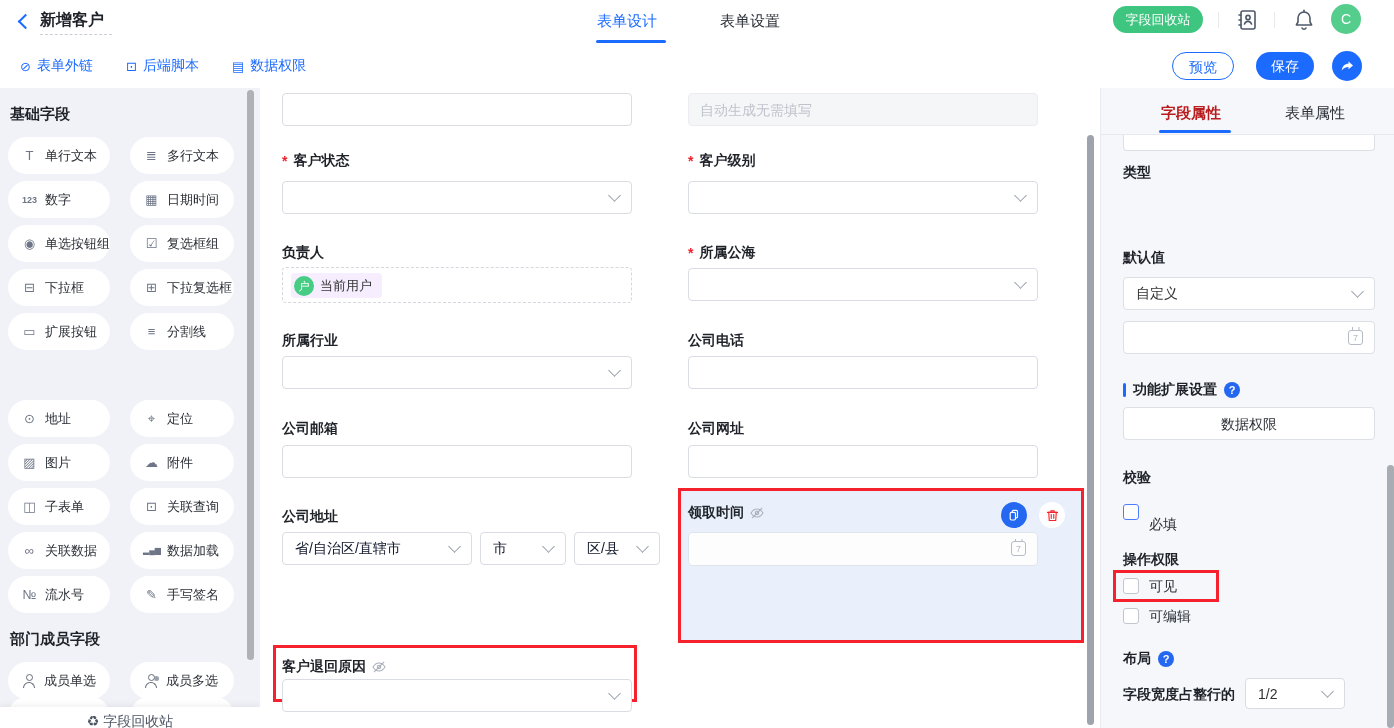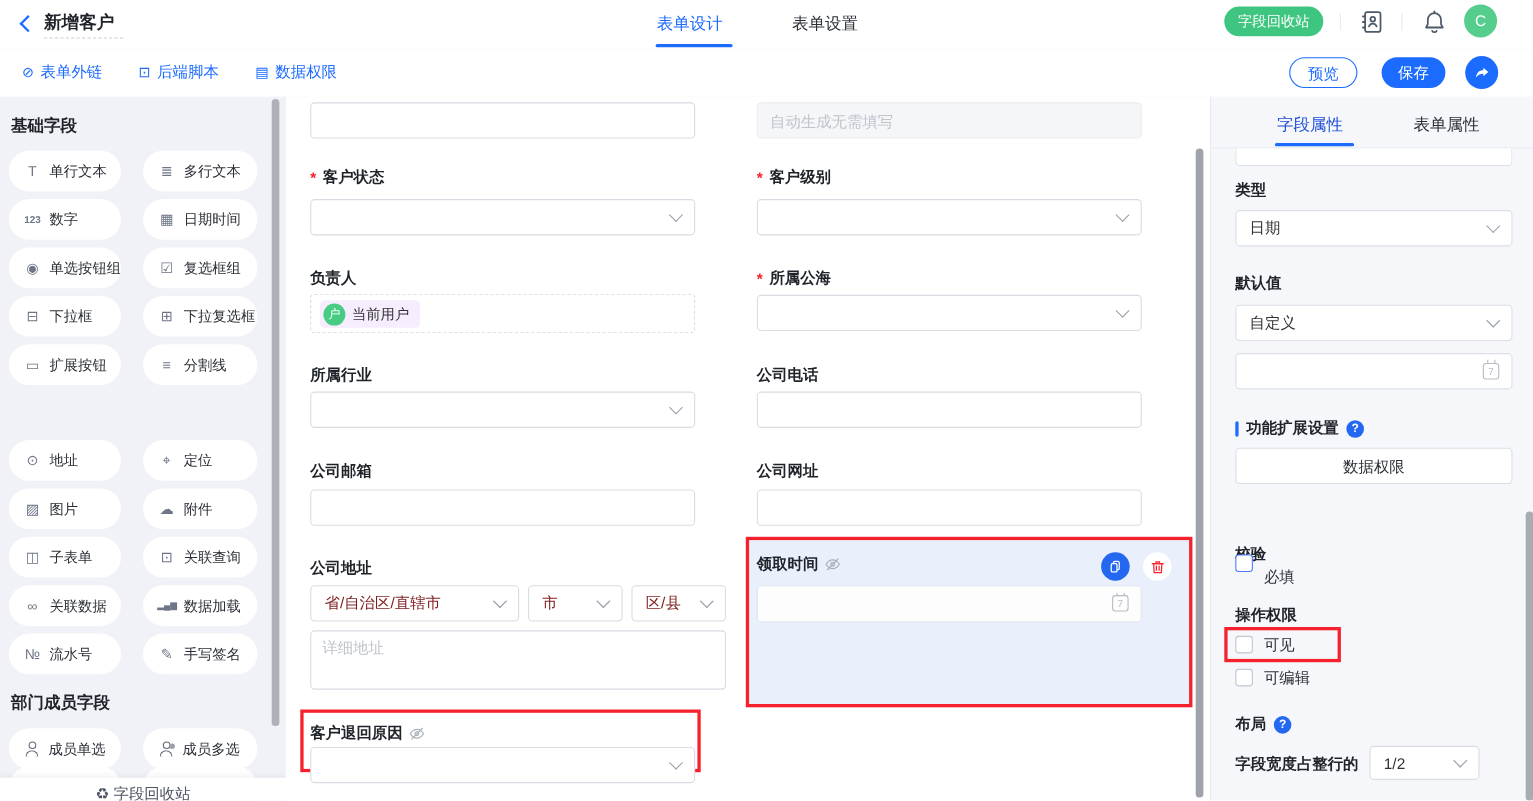--- a/index.html
+++ b/index.html
@@ -42,36 +42,36 @@
   
   .canvas{position:absolute;left:260px;top:88px;width:840px;height:640px;background:#fff;}
   .lbl{position:absolute;font-size:14px;font-weight:700;color:#1f2329;white-space:nowrap;display:flex;align-items:center;gap:5px;}
   .req{color:#f5222d;margin-right:1px;font-weight:700;}
   .inp{position:absolute;background:#fff;border:1px solid #d9dce3;border-radius:4px;font-size:14px;color:#333;padding:0 11px;box-sizing:border-box;outline:none;font-family:inherit;}
   .inp::placeholder,.ta::placeholder{color:#bfc3cc;}
   .inp-dis{background:#f5f6f8;border-color:#ececf0;}
   .ta{position:absolute;background:#fff;border:1px solid #d9dce3;border-radius:4px;font-size:14px;color:#333;padding:7px 10px;box-sizing:border-box;outline:none;resize:none;font-family:inherit;}
   .sel{position:absolute;background:#fff;border:1px solid #d9dce3;border-radius:4px;box-sizing:border-box;cursor:pointer;}
   .sel .val{position:absolute;left:12px;top:50%;transform:translateY(-50%);font-size:14px;color:#333;white-space:nowrap;}
-  .sel .ph2{color:#7f1d1d;}
+  .sel .ph2{color:#0f172a;}
   .chev{position:absolute;right:12px;top:50%;margin-top:-7px;width:8px;height:8px;border-right:1.5px solid #9aa0ab;border-bottom:1.5px solid #9aa0ab;transform:rotate(45deg);}
   .dashed-box{position:absolute;background:#fff;border:1px dashed #d4d8de;border-radius:4px;box-sizing:border-box;}
   .owner-tag{position:absolute;left:8px;top:5px;height:25px;background:#f6edfe;border-radius:4px;display:flex;align-items:center;gap:6px;padding:0 10px 0 3px;cursor:pointer;}
   .owner-ava{width:20px;height:20px;border-radius:50%;background:#47cd83;color:#fff;font-size:11px;line-height:20px;text-align:center;flex:none;}
   .owner-txt{font-size:13px;color:#333;}
   .sel-field{position:absolute;left:418px;top:400px;width:406px;height:155px;background:#e9f0fc;border:3px solid #f5222d;box-sizing:border-box;}
   .ret-field{position:absolute;left:13px;top:557px;width:364px;height:57px;border:3px solid #f5222d;box-sizing:border-box;}
   .round-ic{position:absolute;width:26px;height:26px;border-radius:50%;display:flex;align-items:center;justify-content:center;cursor:pointer;}
   .cal{position:absolute;right:11px;top:50%;margin-top:-8px;width:15px;height:15px;border:1.2px solid #b6bbc5;border-radius:3px;color:#b6bbc5;font-size:9px;text-align:center;line-height:14px;box-sizing:border-box;}
   .cal::before{content:"";position:absolute;top:-3.5px;left:2.5px;width:1.6px;height:3.6px;background:#b6bbc5;box-shadow:6.5px 0 0 #b6bbc5;}
   .cv-scroll{position:absolute;left:827px;top:47px;width:7px;height:590px;background:#9fa3ab;border-radius:4px;}
   
   .panel{position:absolute;left:1100px;top:88px;width:294px;height:640px;background:#f5f7fb;border-left:1px solid #e9ebf0;box-sizing:border-box;}
   .ptab{position:absolute;top:16px;font-size:15px;color:#2b2f36;cursor:pointer;white-space:nowrap;}
-  .ptab-active{color:#1d4ed8;font-weight:400;}
+  .ptab-active{color:#b91c1c;font-weight:700;}
   .ptab-underline{position:absolute;left:58px;top:42px;width:72px;height:3px;background:#1c6bff;border-radius:2px;}
   .ptab-border{position:absolute;left:0;top:46px;width:294px;height:1px;background:#e7e9ee;}
   .plbl{position:absolute;font-size:14px;font-weight:700;color:#1f2329;white-space:nowrap;}
   .pinp{position:absolute;left:22px;width:252px;height:33px;background:#fff;border:1px solid #dcdfe4;border-radius:4px;box-sizing:border-box;}
   .cb{position:absolute;left:22px;width:16px;height:16px;border:1.5px solid #c2c6ce;border-radius:3px;background:#fff;box-sizing:border-box;cursor:pointer;}
   .cb-blue{border-color:#4c7dff;}
   .cb-lbl{position:absolute;left:48px;font-size:14px;color:#2b2f36;white-space:nowrap;}
   .q{display:inline-flex;width:16px;height:16px;border-radius:50%;background:#2468f2;color:#fff;font-size:11px;font-weight:700;align-items:center;justify-content:center;flex:none;}
   .sec-bar{width:3px;height:14px;background:#1c6bff;border-radius:2px;flex:none;}
   .flexrow{position:absolute;display:flex;align-items:center;gap:7px;}
@@ -311,21 +311,20 @@
       <span class="chev"></span>
     </div>
     <div class="sel" style="left:220px;top:444px;width:86px;height:33px;">
       <span class="val ph2">市</span>
       <span class="chev"></span>
     </div>
     <div class="sel" style="left:314px;top:444px;width:86px;height:33px;">
       <span class="val ph2">区/县</span>
       <span class="chev"></span>
     </div>
-    <textarea class="ta" style="left: 22px; top: 485px; width: 378px; height: 54px;" placeholder="详细地址"></textarea>
 
     <div class="sel-field">
       <div class="lbl" style="left:7px;top:13px;">
         <span>领取时间</span>
         <svg width="16" height="16" viewBox="0 0 16 16">
           <path d="M2 8c1.6-2.7 3.6-4 6-4s4.4 1.3 6 4c-1.6 2.7-3.6 4-6 4S3.6 10.7 2 8z" fill="none" stroke="#aab0bb" stroke-width="1.1"></path>
           <circle cx="8" cy="8" r="1.7" fill="none" stroke="#aab0bb" stroke-width="1.1"></circle>
           <line x1="3" y1="13.2" x2="13.2" y2="2.8" stroke="#aab0bb" stroke-width="1.1"></line>
         </svg>
       </div>
@@ -368,42 +367,38 @@
 
   <div class="panel">
     <div class="ptab ptab-active" style="left:60px;">字段属性</div>
     <div class="ptab" style="left:184px;">表单属性</div>
     <div class="ptab-underline"></div>
     <div class="ptab-border"></div>
 
     <div class="pinp" style="top:47px;height:16px;border-top:none;border-radius:0 0 4px 4px;"></div>
 
     <div class="plbl" style="left:22px;top:76px;">类型</div>
-    <div class="sel pinp" style="top:103px;">
-      <span class="val">日期</span>
-      <span class="chev"></span>
-    </div>
 
     <div class="plbl" style="left:22px;top:161px;">默认值</div>
     <div class="sel pinp" style="top:189px;">
       <span class="val">自定义</span>
       <span class="chev"></span>
     </div>
     <div class="sel pinp" style="top:233px;">
       <span class="cal">7</span>
     </div>
 
     <div class="flexrow" style="left:22px;top:293px;">
       <span class="sec-bar"></span>
       <span class="plbl" style="position:static;">功能扩展设置</span>
       <span class="q">?</span>
     </div>
     <div class="add-btn">数据权限</div>
 
-    <div class="plbl" style="left:22px;top:407px;">校验</div>
+    <div class="plbl" style="left:22px;top:381px;">校验</div>
     <span class="cb cb-blue" style="top:416px;"></span>
     <span class="cb-lbl" style="top:428px;">必填</span>
 
     <div class="plbl" style="left:22px;top:463px;">操作权限</div>
     <span class="cb" style="top:490px;"></span>
     <span class="cb-lbl" style="top:490px;">可见</span>
     <span class="cb" style="top:520px;"></span>
     <span class="cb-lbl" style="top:520px;">可编辑</span>
 
     <div class="flexrow" style="left:22px;top:562px;">

